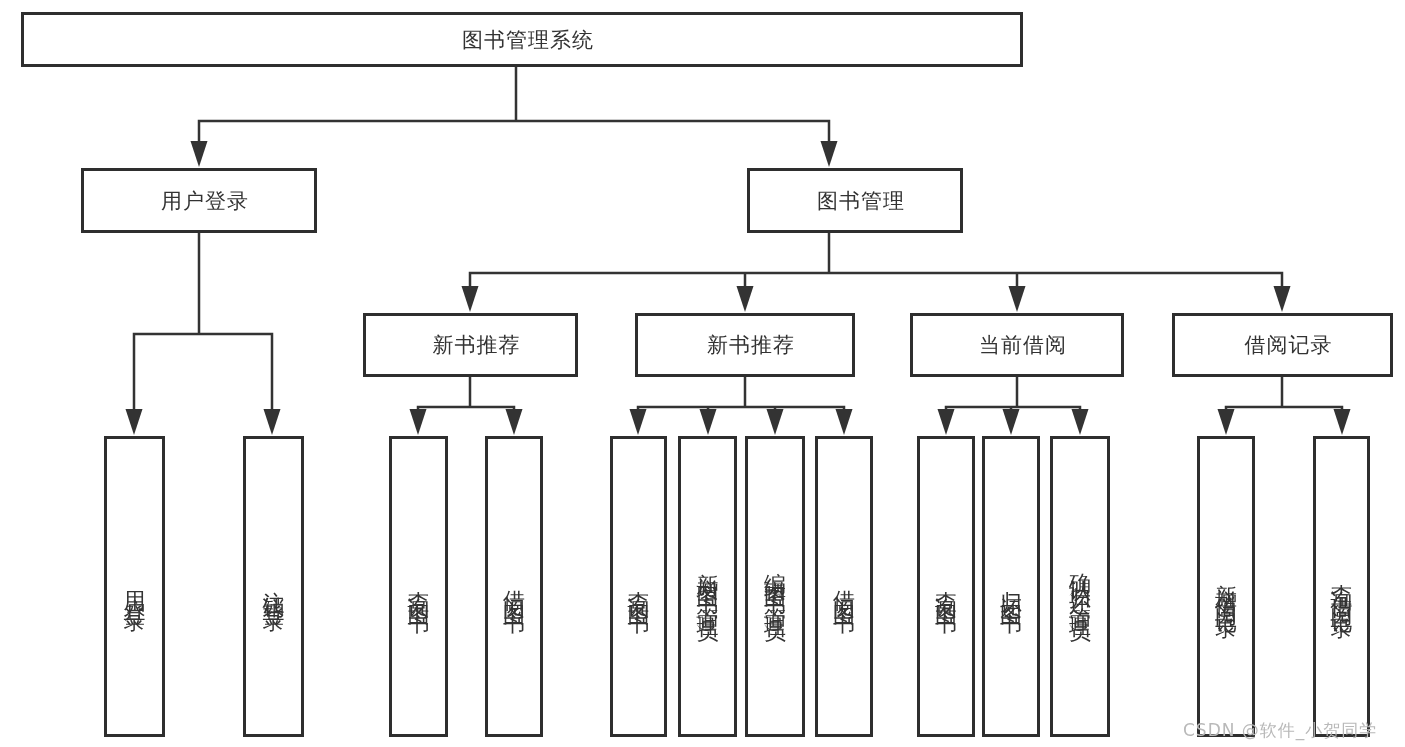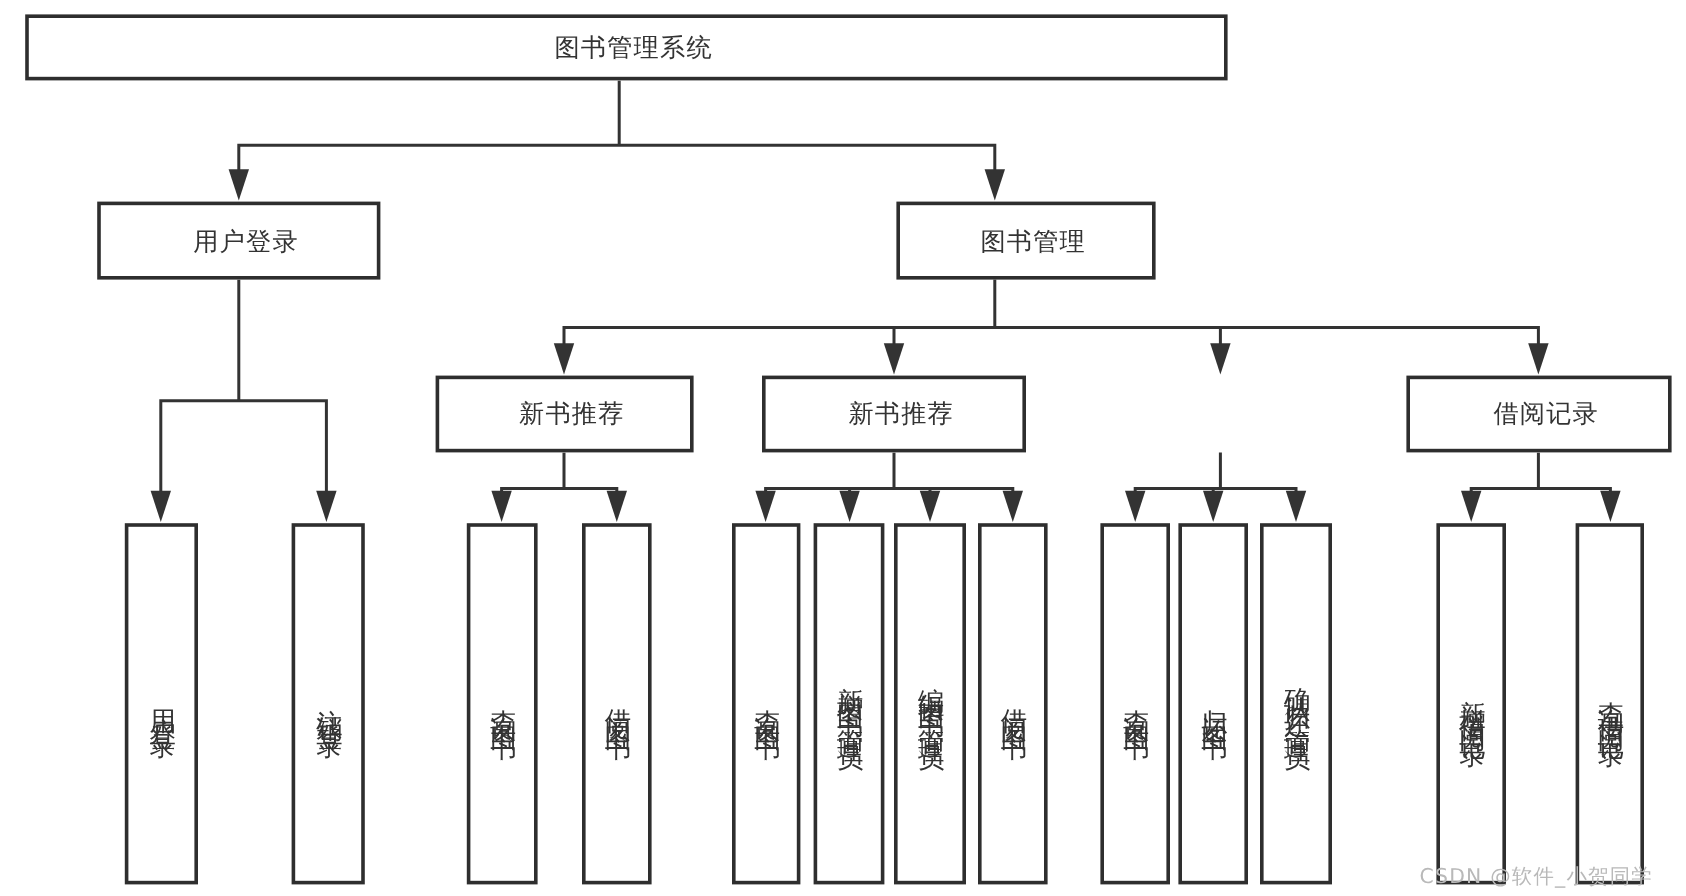--- a/index.html
+++ b/index.html
@@ -88,20 +88,21 @@
       </g>
   </svg>
 
   <div class="node h-node" style="left:21px; top:12px; width:1002px; height:55px;">图书管理系统</div>
 
   <div class="node h-node" style="left:81px; top:168px; width:236px; height:65px;">用户登录</div>
   <div class="node h-node" style="left:747px; top:168px; width:216px; height:65px;">图书管理</div>
 
   <div class="node h-node" style="left:363px; top:313px; width:215px; height:64px;">新书推荐</div>
   <div class="node h-node" style="left:635px; top:313px; width:220px; height:64px;">新书推荐</div>
+  <div class="node h-node" style="left:910px; top:313px; width:214px; height:64px;">当前借阅</div>
   <div class="node h-node" style="left:1172px; top:313px; width:221px; height:64px;text-align:center;">借阅记录</div>
 
   <div class="node v-node" style="left:104px; top:436px; width:61px; height:301px;">用户登录</div>
   <div class="node v-node" style="left:243px; top:436px; width:61px; height:301px;">注销登录</div>
 
   <div class="node v-node" style="left:389px; top:436px; width:59px; height:301px;">查询图书</div>
   <div class="node v-node" style="left:485px; top:436px; width:58px; height:301px;">借阅图书</div>
 
   <div class="node v-node" style="left:610px; top:436px; width:57px; height:301px;">查询图书</div>
   <div class="node v-node" style="left:678px; top:436px; width:59px; height:301px;">新增图书（管理员）</div>

